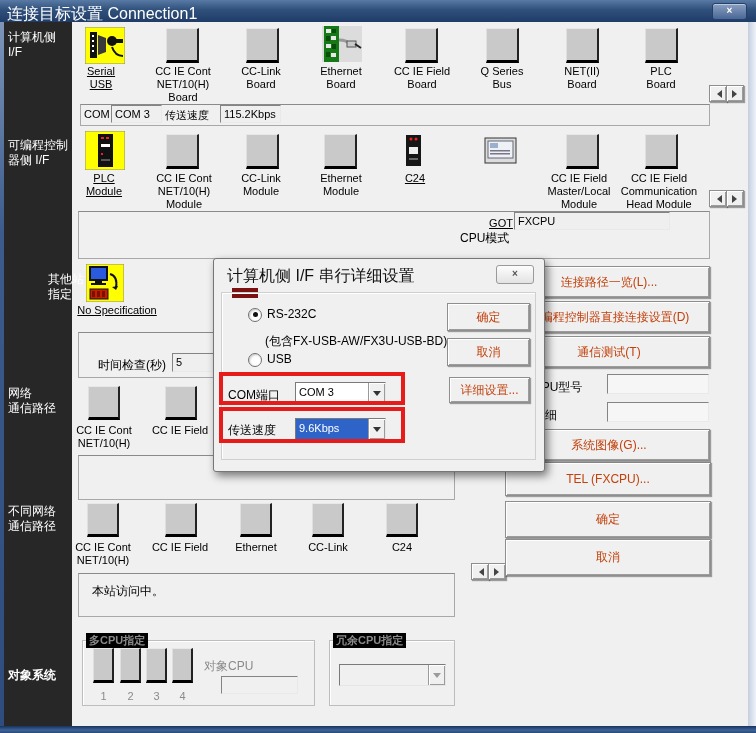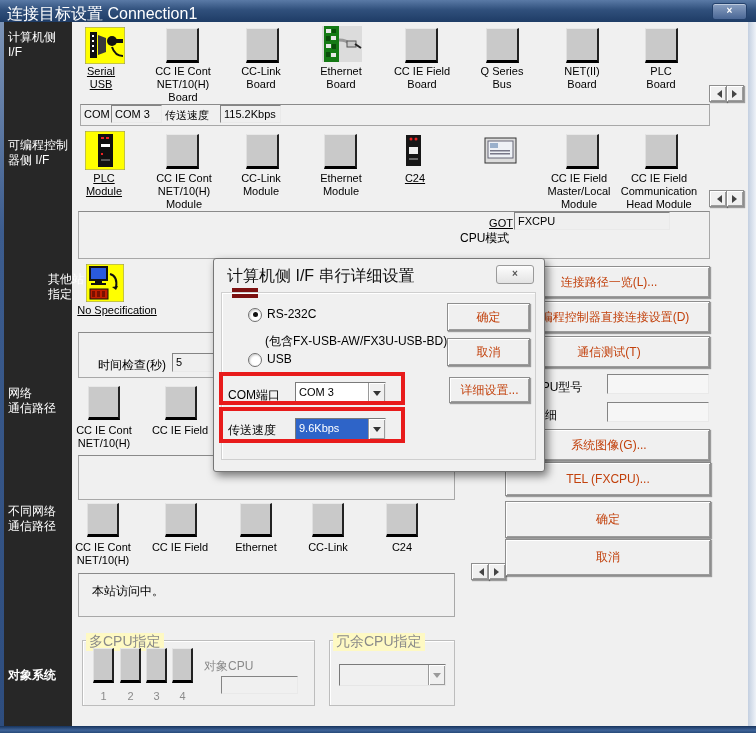--- a/index.html
+++ b/index.html
@@ -29,21 +29,21 @@
   .field{background:#efefef;border:1px solid;border-color:#848484 #e9e9e9 #e9e9e9 #848484;
     font-size:11px;line-height:14px;padding:1px 3px;color:#000;overflow:hidden;white-space:nowrap;}
   .btn{background:#f0f0f0;border:1px solid #8e8e8e;
     box-shadow:inset 1px 1px 0 #fff,inset -1px -1px 0 #9c9c9c,1px 1px 1px rgba(0,0,0,.35);
     display:flex;align-items:center;justify-content:center;font-size:12px;color:#c2410c;
     white-space:nowrap;cursor:default;}
   .txt{font-size:12px;color:#000;white-space:nowrap;}
   .txt11{font-size:11px;color:#000;white-space:nowrap;}
   .gray{color:#8a8a8a;}
   .gbox{border:1px solid #bdbdbd;box-shadow:inset 1px 1px 0 #fff;}
-  .legend{background:#fef9c3;padding:0 3px;font-size:14px;color:#8a8a8a;white-space:nowrap;}
+  .legend{background:#000000;padding:0 3px;font-size:11px;color:#8a8a8a;white-space:nowrap;font-weight:bold;}
   .scrollbtn{width:16px;height:15px;display:flex;align-items:center;justify-content:center;}
   .tri-l{width:0;height:0;border:4px solid transparent;border-right:5px solid #444;margin-right:2px;}
   .tri-r{width:0;height:0;border:4px solid transparent;border-left:5px solid #444;margin-left:2px;}
   
   .dialog{left:213px;top:258px;width:330px;height:212px;background:#f0f0f0;
     border:1px solid #767676;border-radius:3px;box-shadow:3px 4px 9px rgba(0,0,0,.5);z-index:10;}
   .dlg-title{left:13px;top:7px;font-size:16px;color:#111;white-space:nowrap;}
   .dlg-close{left:282px;top:6px;width:36px;height:17px;border-radius:3px;background:linear-gradient(#fdfdfd,#e3e3e3);
     border:1px solid #9a9a9a;color:#555;font-size:10px;line-height:15px;text-align:center;font-weight:bold;}
   .dlg-panel{left:7px;top:33px;width:313px;height:166px;border:1px solid #cfcfcf;

